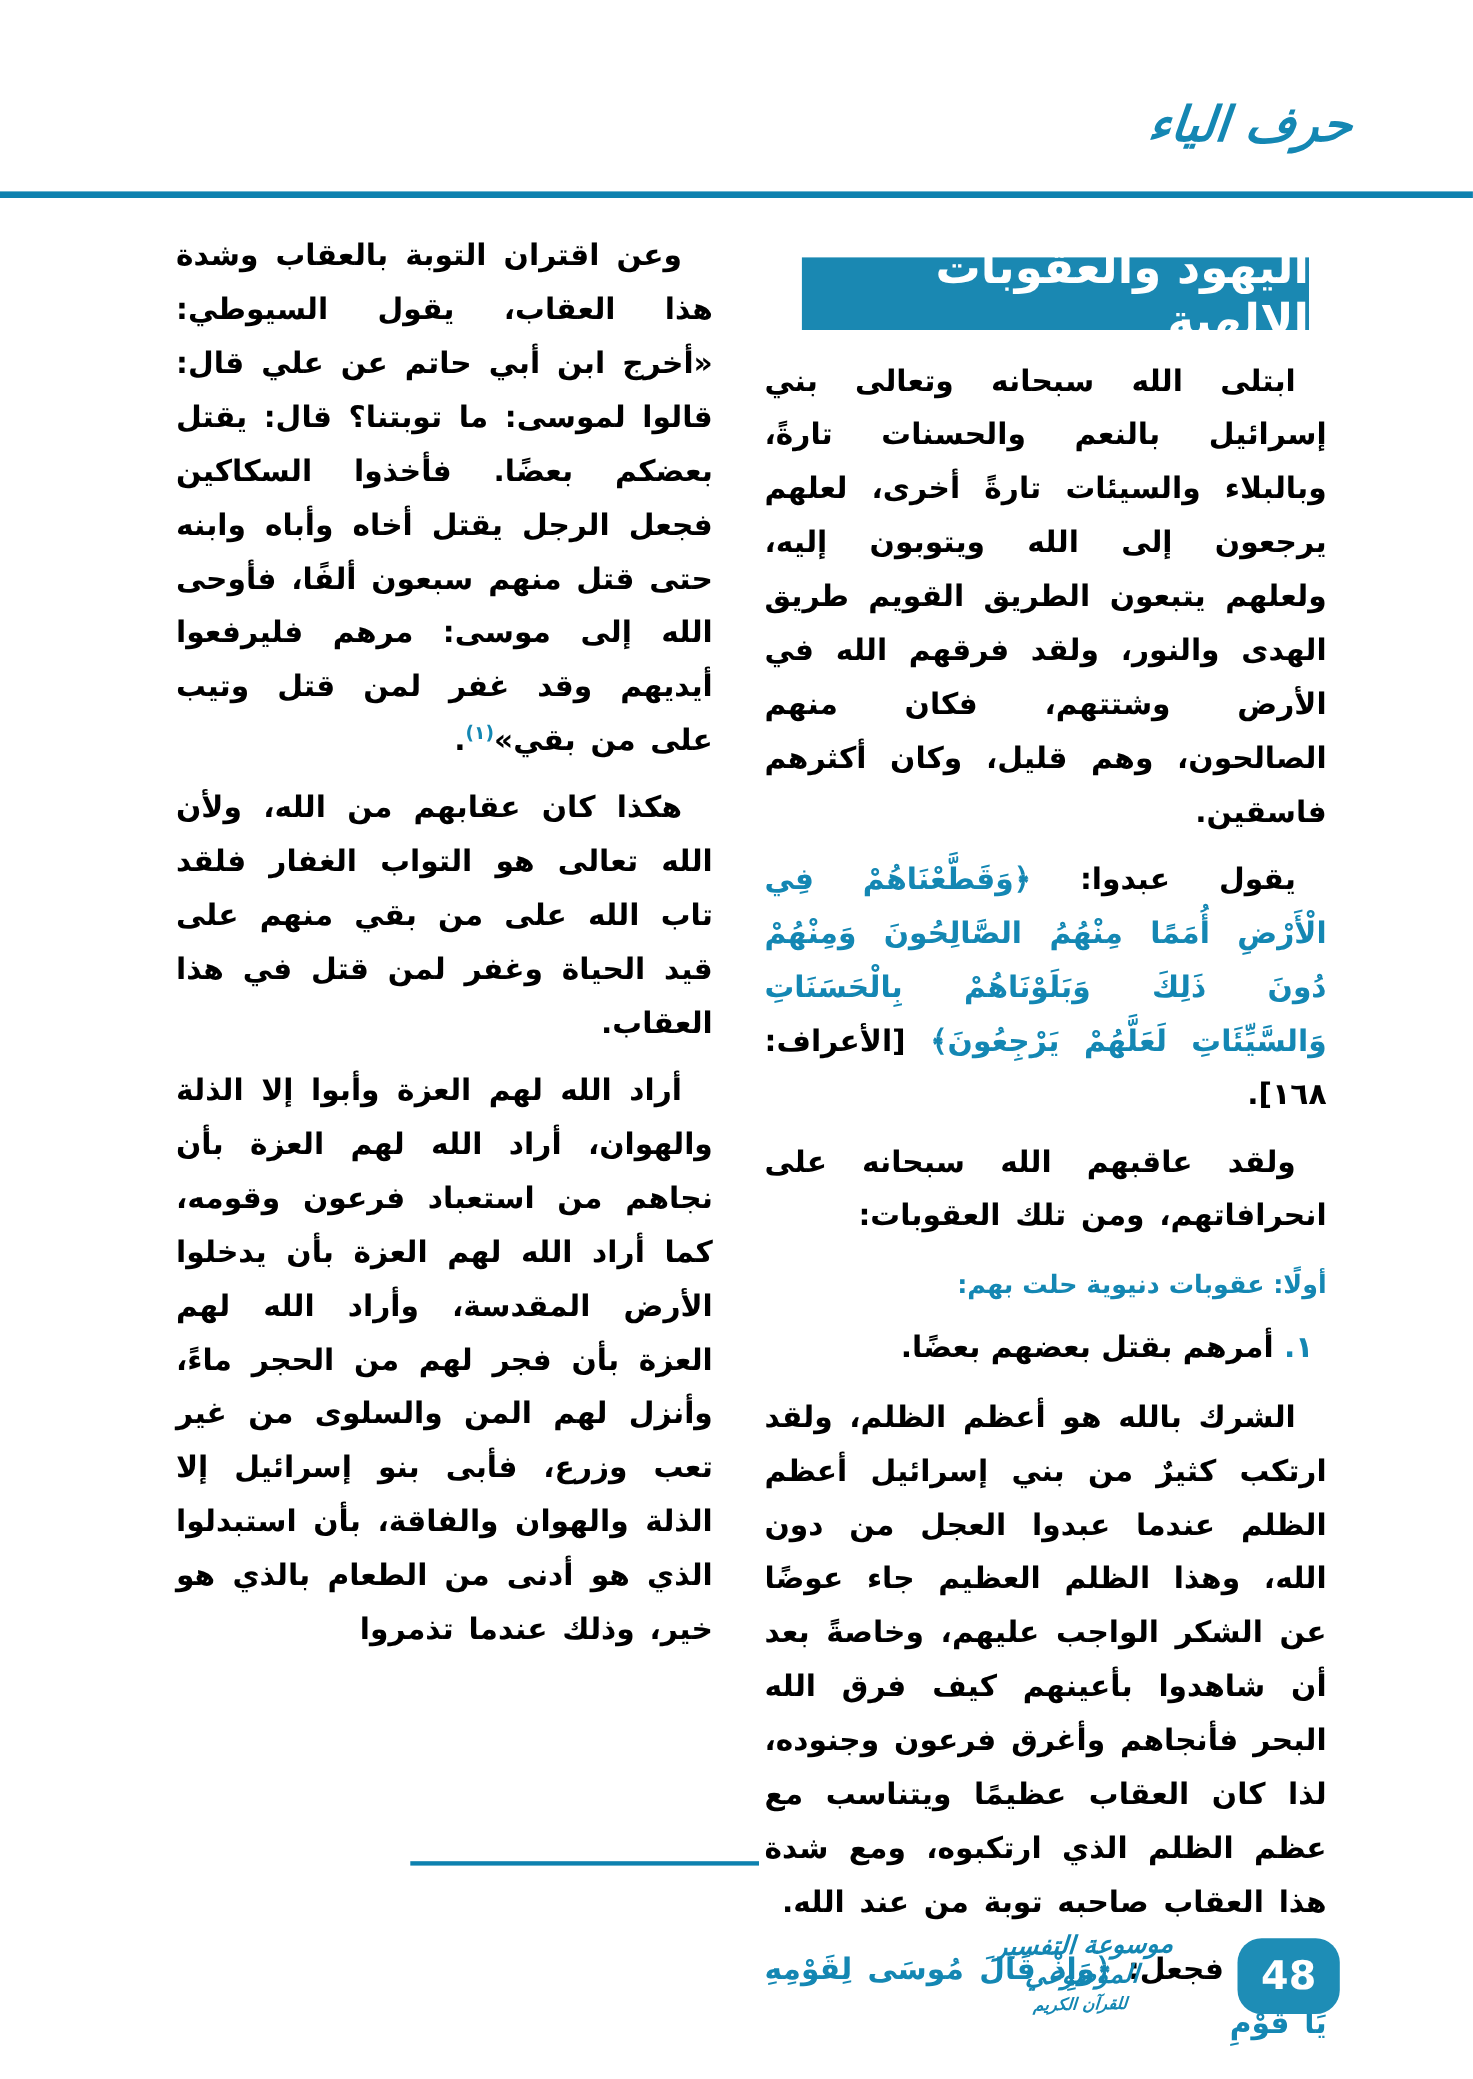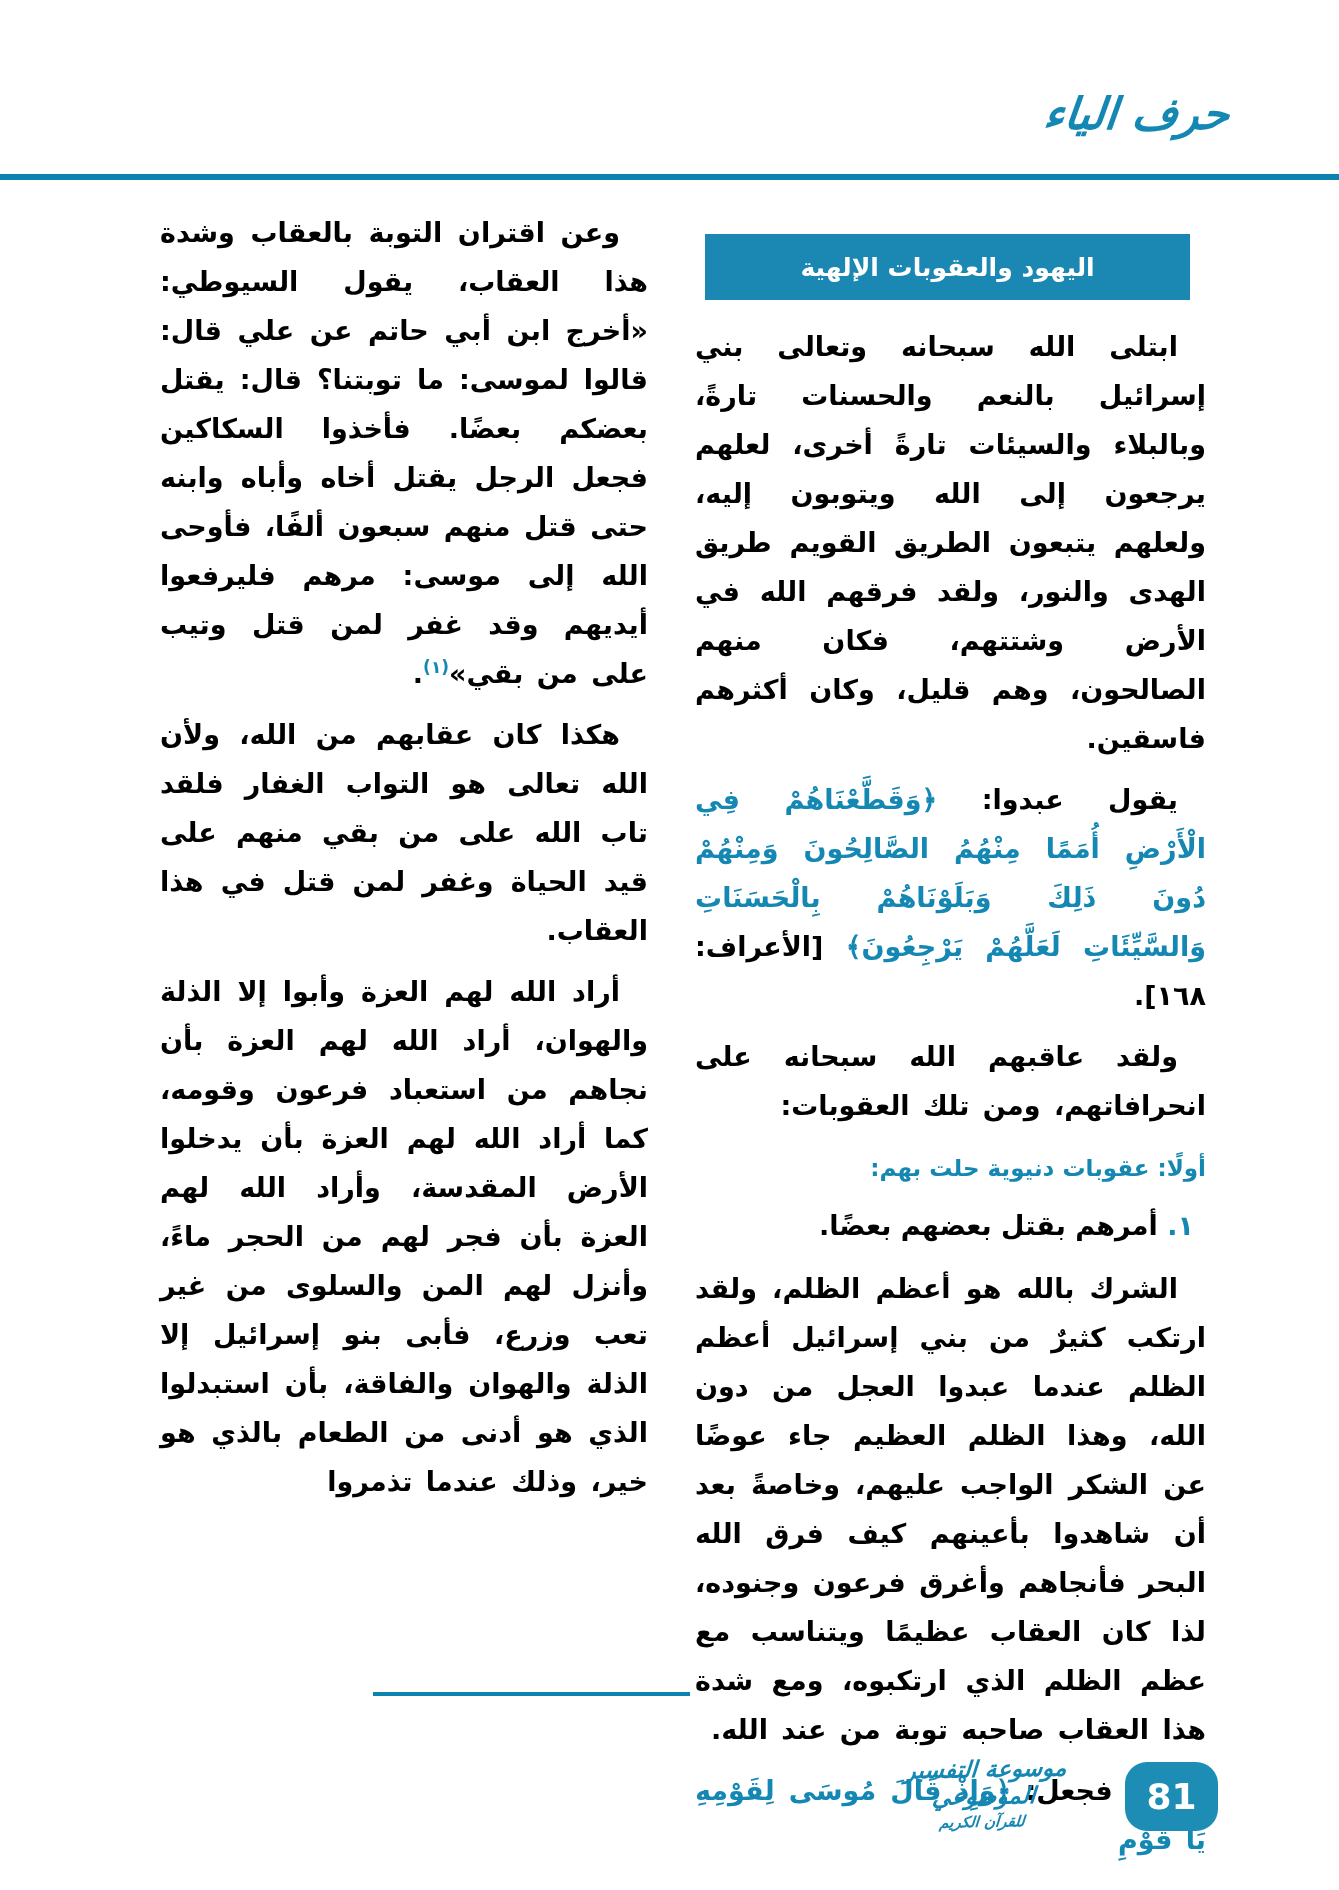--- a/index.html
+++ b/index.html
@@ -31,25 +31,25 @@
     position:absolute;top:174px;left:0;
     width:1339px;height:6px;
     background:var(--rule);
   }
   
   .col{position:absolute;}
   .col-right{top:225px;left:683px;width:535px;}
   .col-left{top:196px;left:148px;width:512px;}
   .title-box{
     height:66px;
-    margin:9px 28px 22px 22px;
+    margin:9px 28px 22px 46px;
     background:var(--titlebar);
     color:#ffffff;
     display:flex;align-items:center;justify-content:center;
-    font-size:25px;font-weight:bold;
+    font-size:41px;font-weight:bold;
   }
   .body{
     margin:12px;
     font-size:27px;line-height:49px;
     font-weight:bold;
     text-align:justify;
     text-indent:28px;
     word-spacing:4px;
   }
   .quran{color:var(--accent);font-weight:bold;}
@@ -158,16 +158,16 @@
   </div>
 
   <div class="fn-sep"></div>
 
   <div class="logo">
     <div class="logo-l1">موسوعة التفسير الموضوعي</div>
     <div class="logo-l2">للقرآن الكريم</div>
   </div>
 
   <div class="page-pill">
-    <span>81</span>
+    <span>48</span>
   </div>
 
 </div>
 
 </body></html>

